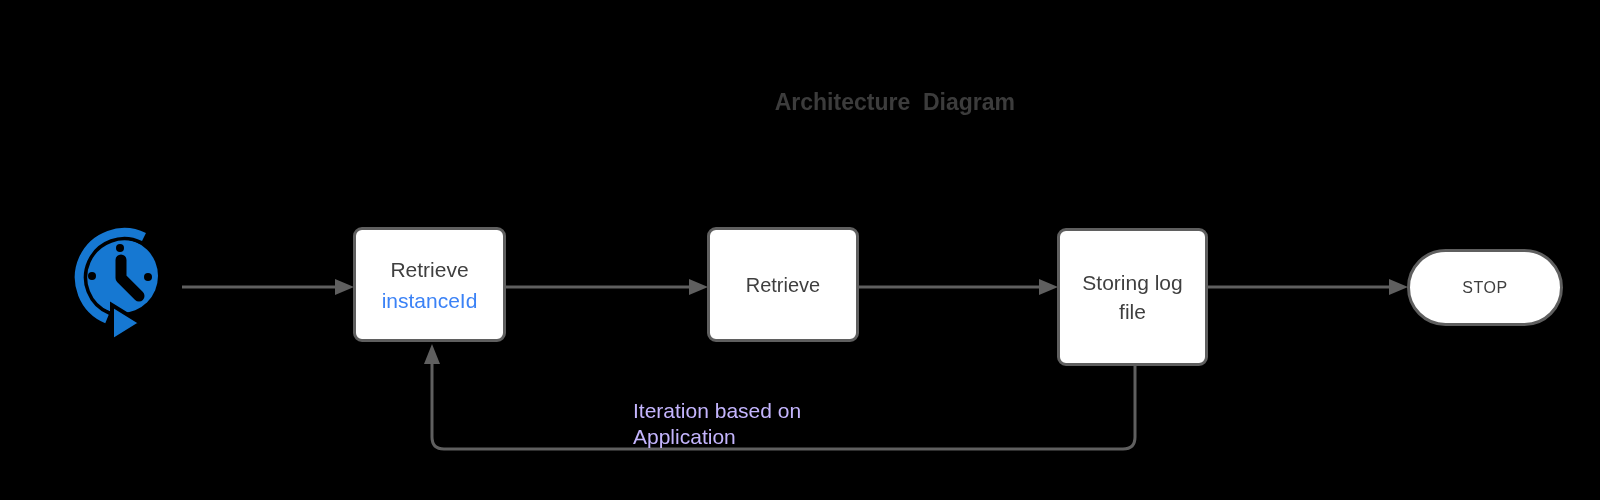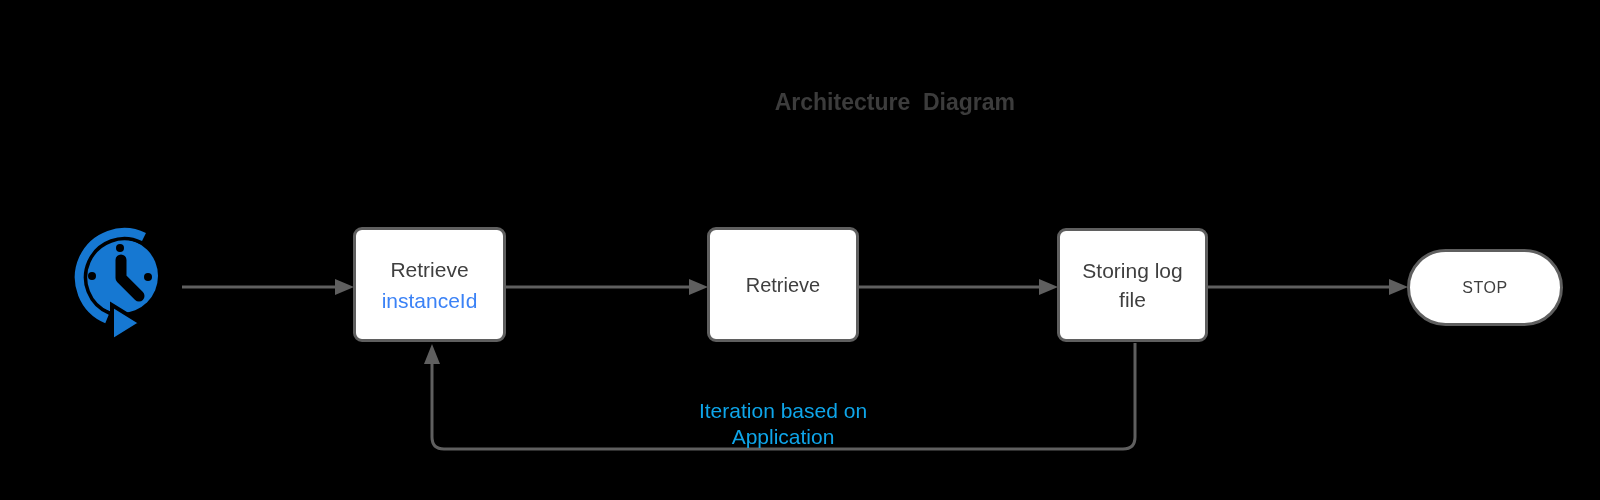--- a/index.html
+++ b/index.html
@@ -31,32 +31,32 @@
     align-items: center; justify-content: center;
     color: #3f3f3f;
     text-align: center;
     box-sizing: border-box;
   }
   .node .ln { display: block; }
 
   .node-box1 { left: 353px; top: 227px; width: 153px; height: 115px; font-size: 21px; line-height: 31px; }
   .node-box1 .accent { color: #3b82f6; }
   .node-box2 { left: 707px; top: 227px; width: 152px; height: 115px; font-size: 20px; line-height: 28px; }
-  .node-box3 { left: 1057px; top: 228px; width: 151px; height: 114px; font-size: 21px; line-height: 29px; }
+  .node-box3 { left: 1057px; top: 228px; width: 151px; height: 138px; font-size: 21px; line-height: 29px; }
 
   .node-stop {
     left: 1407px; top: 249px; width: 156px; height: 77px;
     border-radius: 39px;
     font-size: 16px; letter-spacing: 0.5px;
   }
 
   .loop-label {
     position: absolute; left: 633px; top: 398px; width: 300px;
-    text-align: center;
-    font-size: 21px; font-weight: 500; color: #0ea5e9;
+    text-align: left;
+    font-size: 21px; font-weight: 500; color: #c4b5fd;
     line-height: 26px;
   }
 
   .clock-icon { position: absolute; left: 60px; top: 215px; }
 </style>
 </head>
 <body>
 
 <div class="stage">
 

